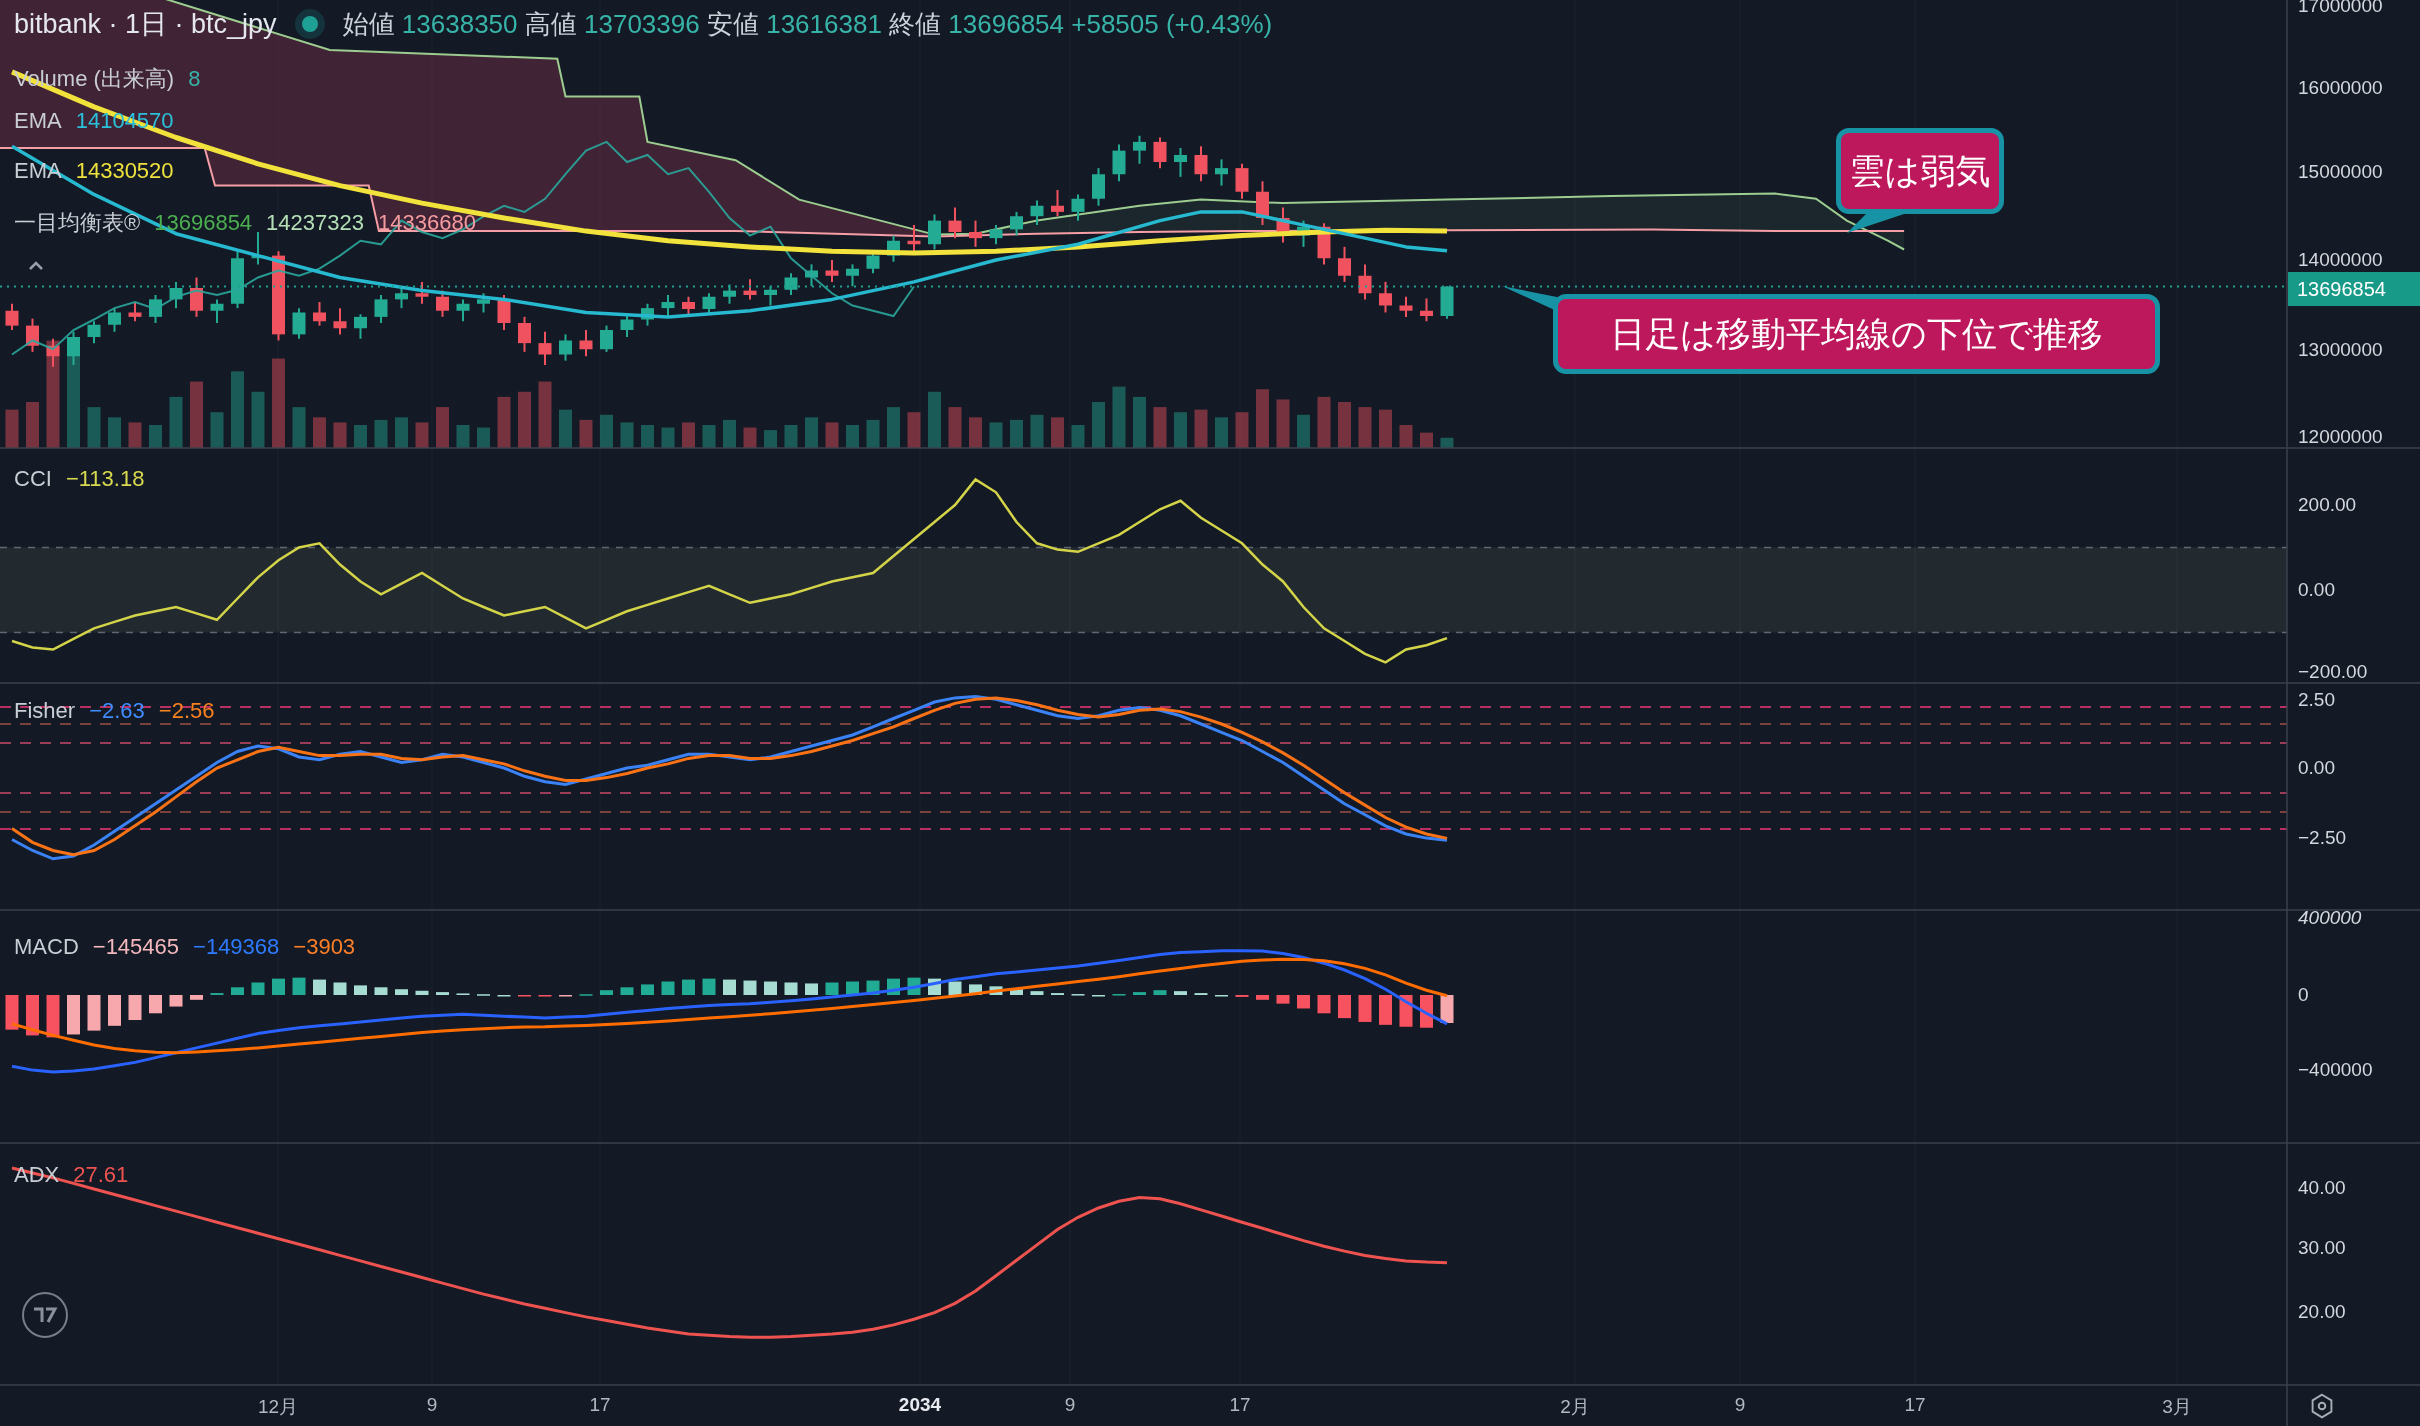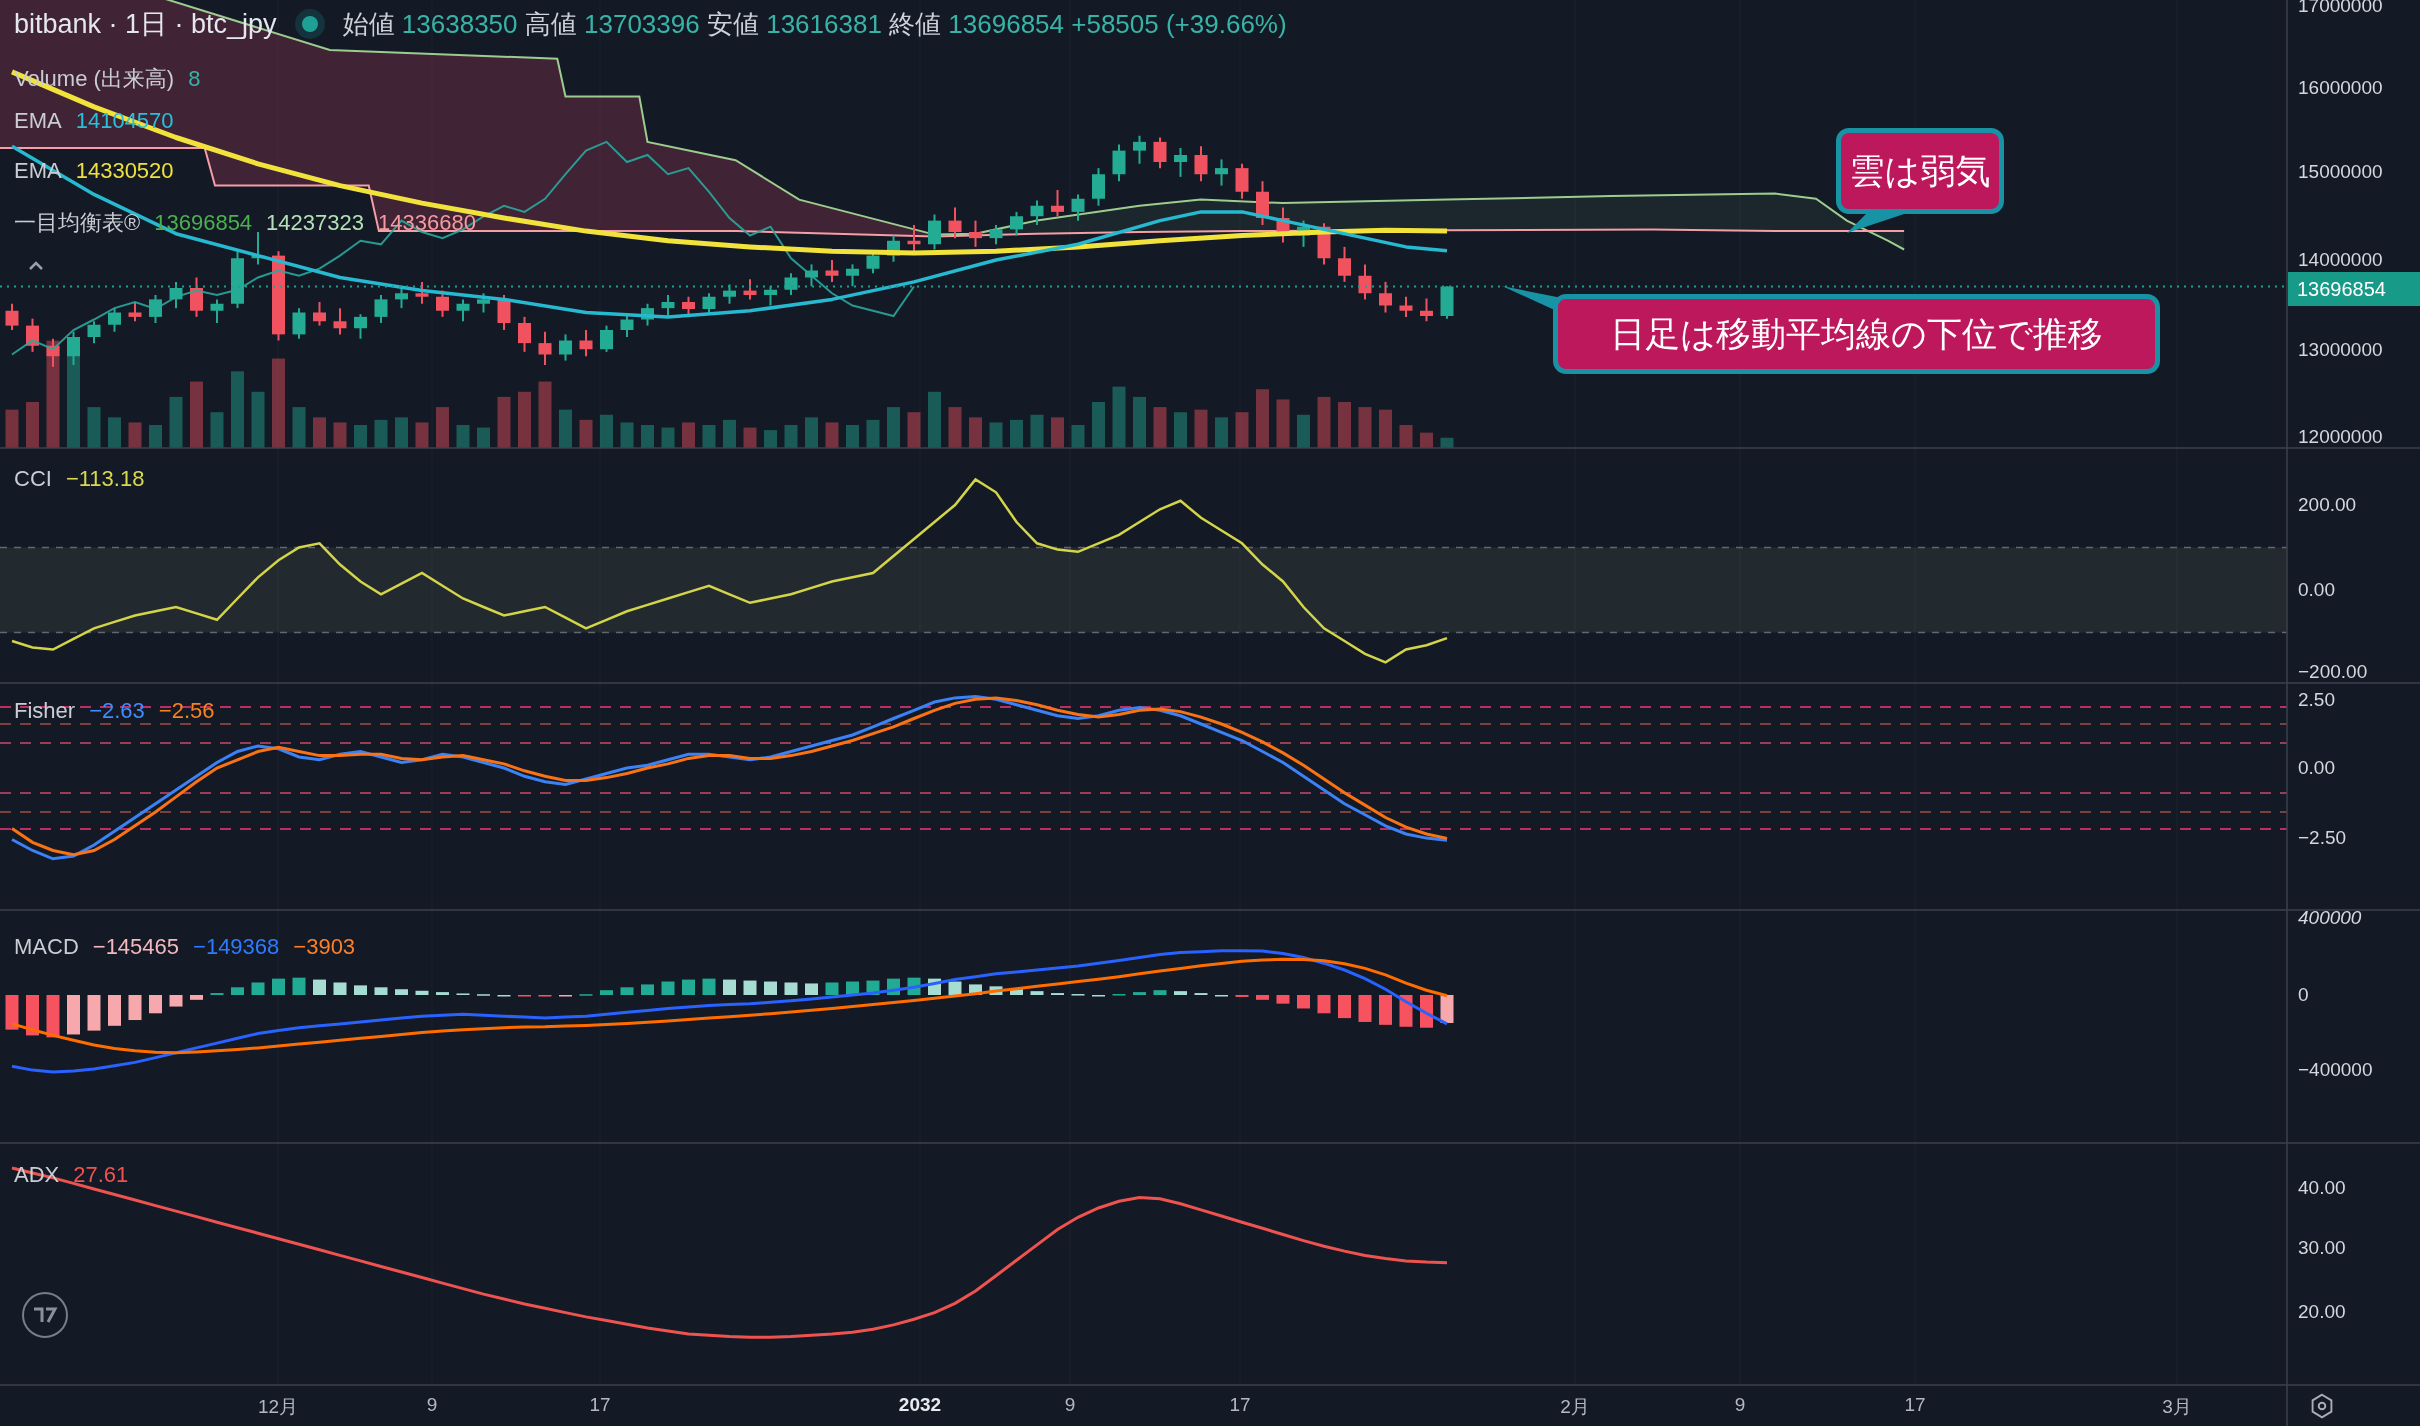--- a/index.html
+++ b/index.html
@@ -404,21 +404,21 @@
     </g>
   </svg>
 
 <div class="lg hdr" style="top:6px">
   <span>bitbank · 1日 · btc_jpy</span>
   <span class="dot"></span>
   <span style="font-size:26px"><span class="hl">始値</span> <span class="hv">13638350</span>
   <span class="hl">高値</span> <span class="hv">13703396</span>
   <span class="hl">安値</span> <span class="hv">13616381</span>
   <span class="hl">終値</span> <span class="hv">13696854</span>
-  <span class="hv">+58505 (+39.66%)</span></span>
+  <span class="hv">+58505 (+0.43%)</span></span>
 </div>
 
 <div class="lg" style="top:64px">
   <span>Volume (出来高)</span>
   <span class="hv">8</span>
 </div>
 
 <div class="lg" style="top:108px">
   <span>EMA</span>
   <span class="c-cyan">14104570</span>
@@ -489,21 +489,21 @@
     <span class="axis-label" style="left: 2298px; top: 983px;">0</span>
     <span class="axis-label" style="left: 2298px; top: 1058px;">−400000</span>
     <span class="axis-label" style="left: 2298px; top: 1176px;">40.00</span>
     <span class="axis-label" style="left: 2298px; top: 1236px;">30.00</span>
     <span class="axis-label" style="left: 2298px; top: 1300px;">20.00</span>
   </div>
 <div class="overlay" id="time-axis">
     <span class="time-label" style="left: 278px;">12月</span>
     <span class="time-label" style="left: 432px;">9</span>
     <span class="time-label" style="left: 600px;">17</span>
-    <span class="time-label bold" style="left: 920px;">2032</span>
+    <span class="time-label bold" style="left: 920px;">2034</span>
     <span class="time-label" style="left: 1070px;">9</span>
     <span class="time-label" style="left: 1240px;">17</span>
     <span class="time-label" style="left: 1575px;">2月</span>
     <span class="time-label" style="left: 1740px;">9</span>
     <span class="time-label" style="left: 1915px;">17</span>
     <span class="time-label" style="left: 2177px;">3月</span>
   </div>
 <div id="price-tag">
   <span>13696854</span>
 </div>

